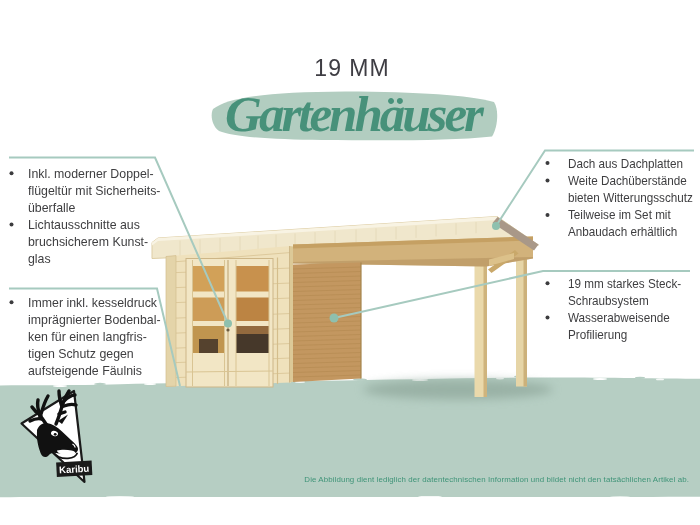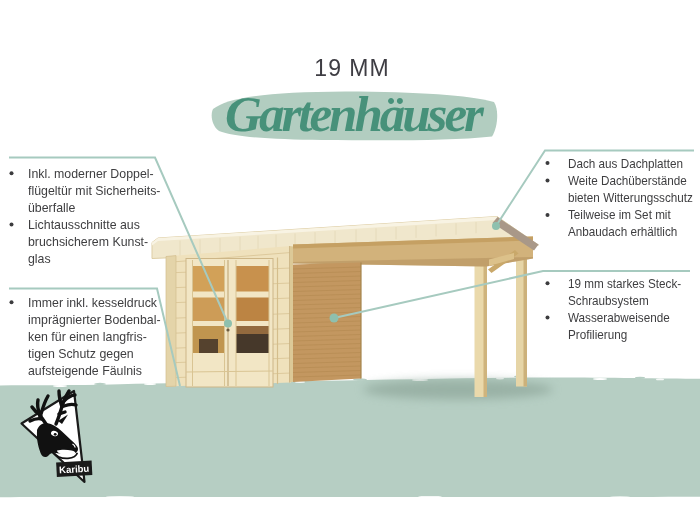--- a/index.html
+++ b/index.html
@@ -223,13 +223,14 @@
 </div>
 <div class="abs tb" style="left:28px;top:294.2px;transform:scaleX(0.95);">
 Immer inkl. kesseldruck<br>imprägnierter Bodenbal-<br>ken für einen langfris-<br>tigen Schutz gegen<br>aufsteigende Fäulnis
 </div>
 <div class="abs tb" style="left:568px;top:155.2px;transform:scaleX(0.90);">
 Dach aus Dachplatten<br>Weite Dachüberstände<br>bieten Witterungsschutz<br>Teilweise im Set mit<br>Anbaudach erhältlich
 </div>
 <div class="abs tb" style="left:568px;top:275.3px;transform:scaleX(0.90);">
 19 mm starkes Steck-<br>Schraubsystem<br>Wasserabweisende<br>Profilierung
 </div>
+<div class="abs disc">Die Abbildung dient lediglich der datentechnischen Information und bildet nicht den tatsächlichen Artikel ab.</div>
 </div>
 
 </body></html>

